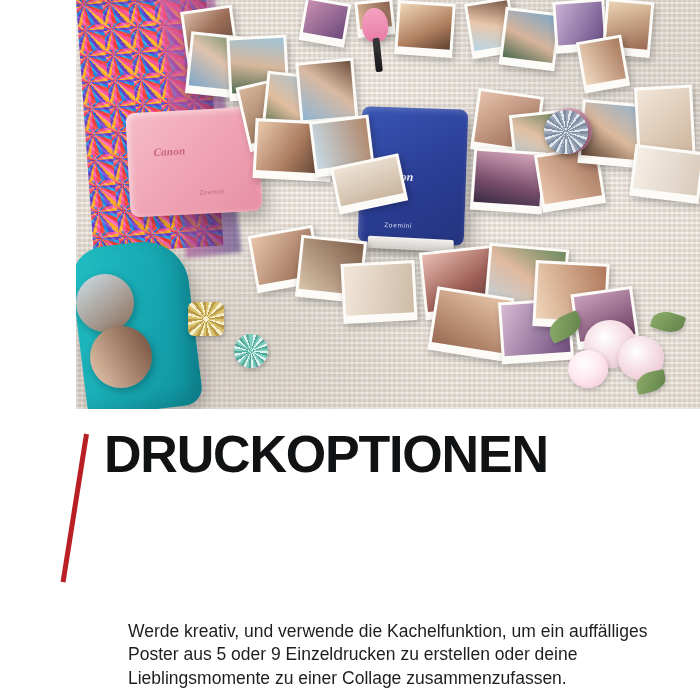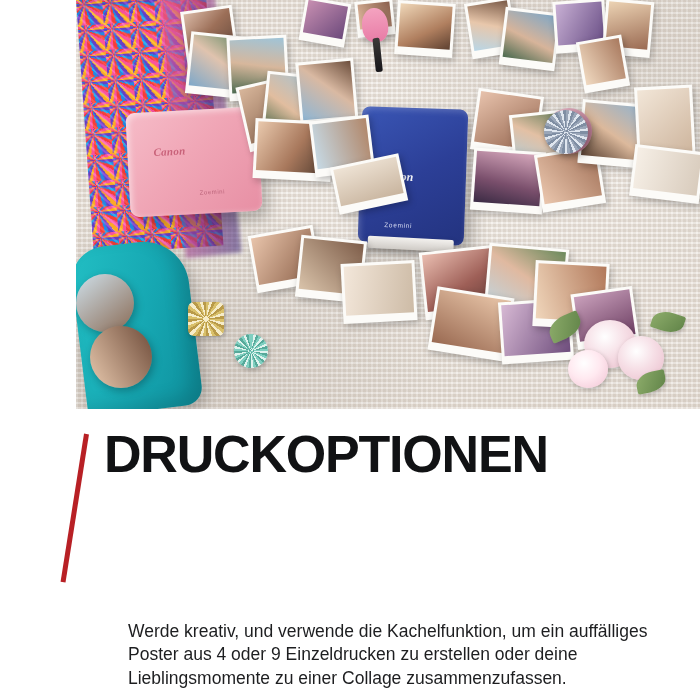--- a/index.html
+++ b/index.html
@@ -403,15 +403,15 @@
     <div class="leaf" style="left:560px;top:372px;width:30px;height:20px;transform:rotate(-12deg);"></div>
   </div>
 
   <div class="headline-wrap">
     <div class="slash"></div>
     <h1 class="headline">
       <span>DRUCKOPTIONEN</span>
     </h1>
   </div>
 
-  <p class="body-copy">Werde kreativ, und verwende die Kachelfunktion, um ein auffälliges Poster aus 4 oder 9 Einzeldrucken zu erstellen oder deine Lieblingsmomente zu einer Collage zusammenzufassen.</p>
+  <p class="body-copy">Werde kreativ, und verwende die Kachelfunktion, um ein auffälliges Poster aus 5 oder 9 Einzeldrucken zu erstellen oder deine Lieblingsmomente zu einer Collage zusammenzufassen.</p>
 
 </div>
 
 </body></html>

